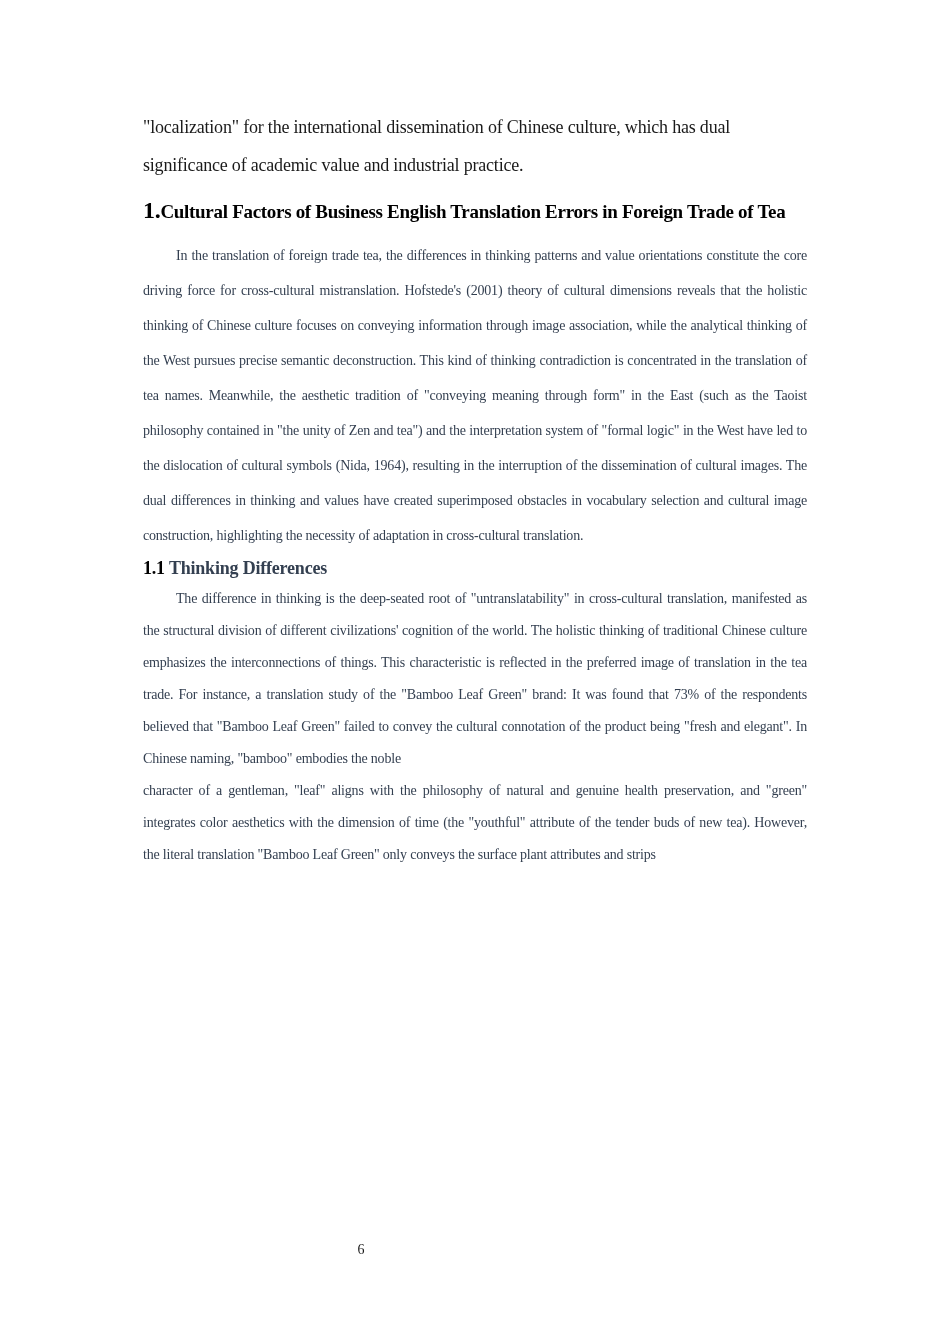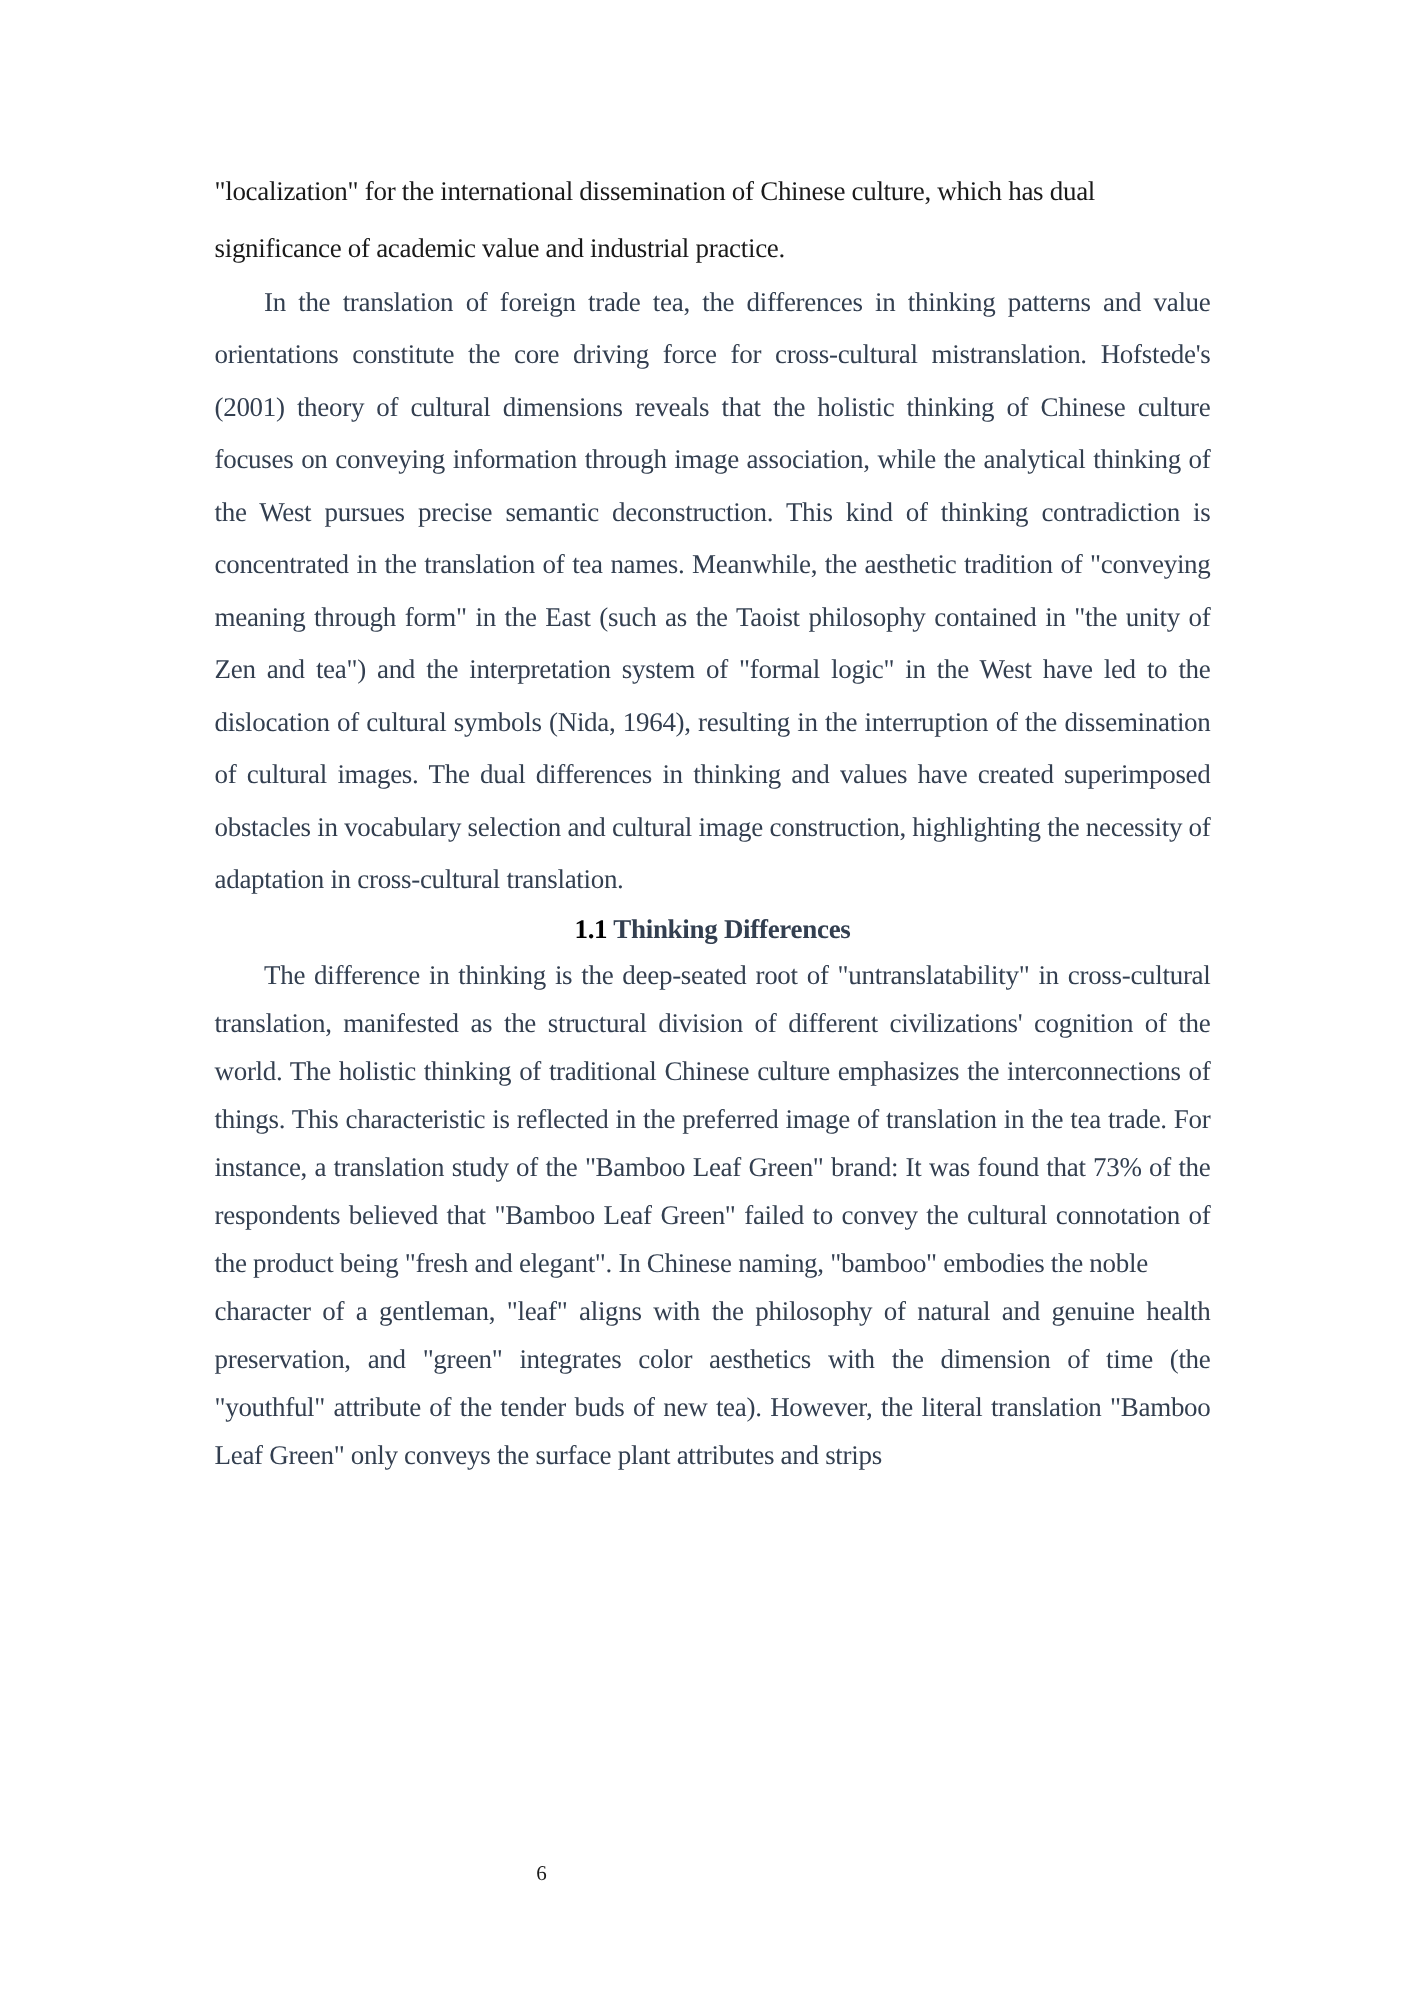--- a/index.html
+++ b/index.html
@@ -29,34 +29,33 @@
   .h1 {
     font-size: 19px;
     font-weight: bold;
     color: var(--heading-text, #000000);
     line-height: 53px;
     text-align: justify;
     letter-spacing: -0.3px;
   }
   .h1num { font-size: 24px; }
   .body {
-    font-size: 18px;
+    font-size: 14px;
     color: var(--body-text, #333F50);
     text-align: justify;
     letter-spacing: -0.2px;
   }
   .lh35 { line-height: 35px; }
   .lh32 { line-height: 32px; }
   .indent { text-indent: 33px; }
   .h2 {
     font-size: 18px;
     font-weight: bold;
     line-height: 30px;
     letter-spacing: -0.2px;
-    text-align: center;
   }
   .h2num { color: var(--heading-text, #000000); }
   .h2txt { color: var(--body-text, #333F50); }
   .example-line {
     font-size: 18px;
     line-height: 32px;
     color: var(--body-text, #333F50);
     text-align: center;
     text-indent: 60px;
   }
@@ -71,20 +70,21 @@
   }
 </style>
 </head>
 <body>
 
 <div class="page">
   <div class="content">
 
     <p class="intro">"localization" for the international dissemination of Chinese culture, which has dual significance of academic value and industrial practice.</p>
 
+    <h1 class="h1"><span class="h1num">1.</span><span class="h1txt">Cultural Factors of Business English Translation Errors in Foreign Trade of Tea</span></h1>
 
     <p class="body lh35 indent">In the translation of foreign trade tea, the differences in thinking patterns and value orientations constitute the core driving force for cross-cultural mistranslation. Hofstede's (2001) theory of cultural dimensions reveals that the holistic thinking of Chinese culture focuses on conveying information through image association, while the analytical thinking of the West pursues precise semantic deconstruction. This kind of thinking contradiction is concentrated in the translation of tea names. Meanwhile, the aesthetic tradition of "conveying meaning through form" in the East (such as the Taoist philosophy contained in "the unity of Zen and tea") and the interpretation system of "formal logic" in the West have led to the dislocation of cultural symbols (Nida, 1964), resulting in the interruption of the dissemination of cultural images. The dual differences in thinking and values have created superimposed obstacles in vocabulary selection and cultural image construction, highlighting the necessity of adaptation in cross-cultural translation.</p>
 
     <h2 class="h2"><span class="h2num">1.1 </span><span class="h2txt">Thinking Differences</span></h2>
 
     <p class="body lh32 indent">The difference in thinking is the deep-seated root of "untranslatability" in cross-cultural translation, manifested as the structural division of different civilizations' cognition of the world. The holistic thinking of traditional Chinese culture emphasizes the interconnections of things. This characteristic is reflected in the preferred image of translation in the tea trade. For instance, a translation study of the "Bamboo Leaf Green" brand: It was found that 73% of the respondents believed that "Bamboo Leaf Green" failed to convey the cultural connotation of the product being "fresh and elegant". In Chinese naming, "bamboo" embodies the noble</p>
 
 
 
     <p class="body lh32">character of a gentleman, "leaf" aligns with the philosophy of natural and genuine health preservation, and "green" integrates color aesthetics with the dimension of time (the "youthful" attribute of the tender buds of new tea). However, the literal translation "Bamboo Leaf Green" only conveys the surface plant attributes and strips</p>

